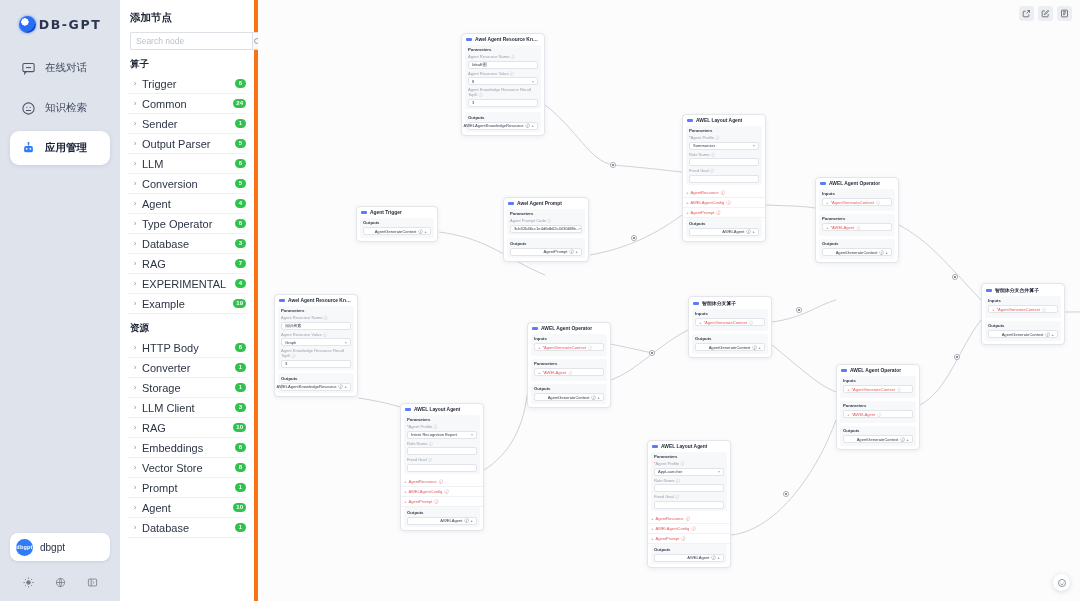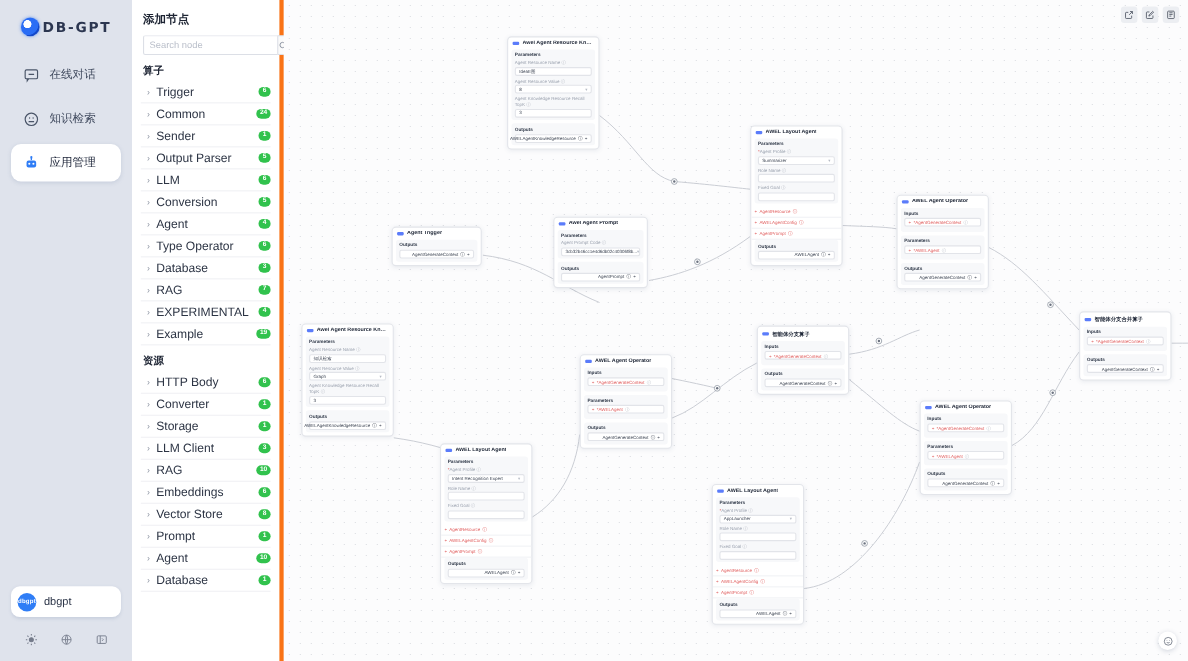--- a/index.html
+++ b/index.html
@@ -31,21 +31,21 @@
   .nav-item {
     height: 34px; margin: 0 10px 6px 10px; border-radius: 9px;
     display: flex; align-items: center; padding-left: 10px;
     cursor: pointer; color: #404a5e; font-size: 10.5px;
   }
   .nav-item.active { background: #ffffff; box-shadow: 0 1px 4px rgba(90,110,150,.18); }
   .nav-ico { width: 17px; height: 17px; margin-right: 8px; flex:0 0 17px;
              display:flex; align-items:center; justify-content:center; }
   .nav-ico svg { display:block; }
   .nav-label { white-space: nowrap; }
-  .nav-item.active .nav-label { color: #1a2236; font-weight: 400; }
+  .nav-item.active .nav-label { color: #1a2236; font-weight: 700; }
 
   .nav-spacer { flex: 1 1 auto; }
   .user-chip {
     height: 28px; margin: 0 10px 10px 10px; border-radius: 8px;
     background: #ffffff; display: flex; align-items: center; padding-left: 6px;
     box-shadow: 0 1px 3px rgba(90,110,150,.16); cursor: pointer;
   }
   .avatar {
     width: 17px; height: 17px; border-radius: 50%;
     background: #2f7df6; color: #fff; font-size: 5.5px;

